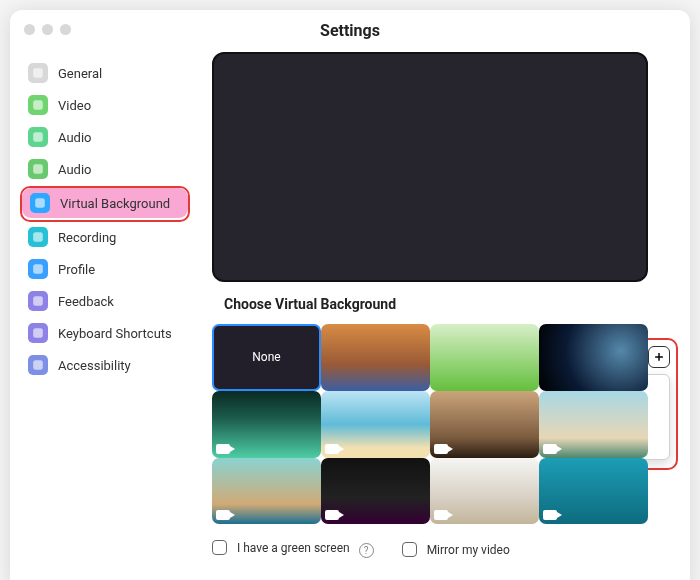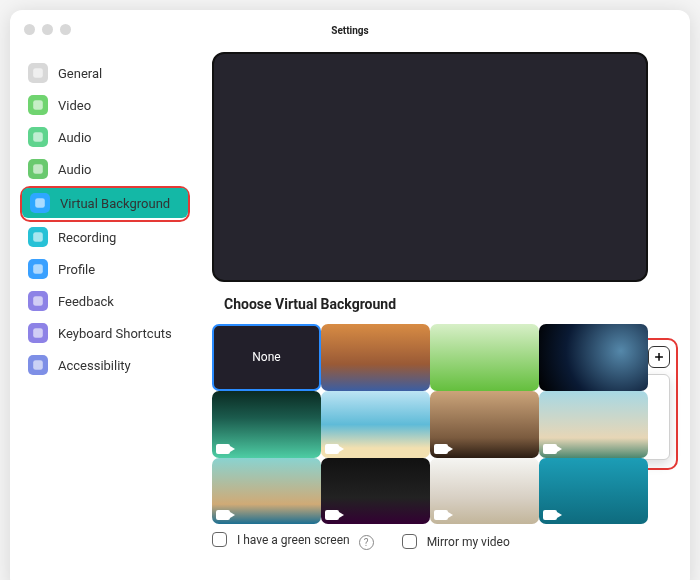--- a/index.html
+++ b/index.html
@@ -1,44 +1,44 @@
 <!DOCTYPE html>
 <html><head>
   <meta charset="utf-8">
   <style>
     * { box-sizing: border-box; margin: 0; padding: 0; }
     body { font-family: -apple-system, BlinkMacSystemFont, "Segoe UI", Roboto, sans-serif; background: #f4f4f4; display:flex; justify-content:center; padding:10px; }
     .window { width:700px; height:580px; background:#fff; border-radius:12px; box-shadow:0 2px 20px rgba(0,0,0,.12); overflow:hidden; position:relative; }
     .titlebar { height:40px; display:flex; align-items:center; position:relative; }
     .traffic { position:absolute; left:14px; top:14px; display:flex; gap:7px; }
     .dot { width:11px; height:11px; border-radius:50%; background:#d8d8d8; }
-    .title { margin:0 auto; font-weight:700; font-size:10px; color:#222; }
+    .title { margin:0 auto; font-weight:700; font-size:16px; color:#222; }
     .body { display:flex; height:calc(100% - 40px); }
     .sidebar { width:188px; padding:8px 8px 8px 10px; }
     .item { display:flex; align-items:center; gap:10px; height:30px; padding:0 8px; border-radius:6px; font-size:13px; color:#333; cursor:pointer; margin-bottom:2px; }
     .item .icn { width:20px; height:20px; border-radius:5px; display:flex; align-items:center; justify-content:center; flex-shrink:0; }
-    .item.active { background:#14b8a6; }
+    .item.active { background:#f9a8d4;border-radius:9px; }
     .hl-red { border:2.5px solid #e53935; border-radius:10px; }
     .main { flex:1; padding:0 18px 8px 14px; overflow:hidden; position:relative; }
     .preview { width:100%; max-width:436px; height:230px; background:#26252e; border-radius:12px; border:2px solid #111; margin-top:2px; }
     .choose-row { display:flex; justify-content:space-between; align-items:center; margin-top:14px; }
     .choose-title { font-weight:700; font-size:14px; color:#222;margin-left:12px; }
     .plus-btn { width:22px; height:22px; border:1.3px solid #333; border-radius:6px; display:flex; align-items:center; justify-content:center; font-size:14px; font-weight:600; cursor:pointer; background:#fff; }
     
     .popover-area { position:absolute; right:12px; top:288px; width:92px; }
     .popover-area .hl-red { padding:6px 6px 8px; background:#fff; }
     .plus-wrap { display:flex; justify-content:flex-end; }
     .menu { margin-top:6px; border:1px solid #d0d0d0; border-radius:6px; overflow:hidden; font-size:12px; background:#fff; box-shadow:0 4px 12px rgba(0,0,0,.15); }
     .menu-item { padding:7px 10px; cursor:pointer; }
     .grid { display:grid; grid-template-columns:repeat(4, 1fr); margin-top:12px; max-width:436px; }
     .thumb { aspect-ratio:16/9.8; border-radius:7px; position:relative; overflow:hidden; cursor:pointer; }
     .thumb.none { background:#221f2a; border:2.5px solid #2a8cff; display:flex; align-items:center; justify-content:center; color:#fff; font-size:12px; }
     .thumb.vid::after { content:""; position:absolute; left:4px; bottom:4px; width:14px; height:10px; background:#fff; border-radius:2px; }
     .thumb.vid::before { content:""; position:absolute; left:18px; bottom:6px; width:0; height:0; border-left:5px solid #fff; border-top:3px solid transparent; border-bottom:3px solid transparent; }
-    .opts { display:flex; gap:28px; margin-top:8px; font-size:12px; color:#333; align-items:center; }
+    .opts { display:flex; gap:28px; margin-top:16px; font-size:12px; color:#333; align-items:center; }
     .chk { width:15px; height:15px; border:1.5px solid #666; border-radius:4px; display:inline-block; margin-right:7px; vertical-align:-3px; cursor:pointer; }
     .help { width:15px; height:15px; border:1.3px solid #888; border-radius:50%; display:inline-flex; align-items:center; justify-content:center; font-size:10px; color:#888; margin-left:6px; vertical-align:-2px; }
 
     
     .bg1 { background:linear-gradient(180deg,#d88c44 0%, #9a5a36 60%, #3b5ea3 100%); }
     .bg2 { background:linear-gradient(180deg,#d7efc7 0%, #64bf3d 100%); }
     .bg3 { background:radial-gradient(circle at 75% 40%, #58a 0%, #0a1a34 60%, #000 100%); }
     .bg4 { background:linear-gradient(180deg,#0a2a22 0%, #1b5b4d 40%, #4ecda4 100%); }
     .bg5 { background:linear-gradient(180deg,#bde4f4 0%, #5fbbd8 50%, #f2e0b0 85%); }
     .bg6 { background:linear-gradient(180deg,#cba47a 0%, #7b5b3f 70%, #2a1c12 100%); }

